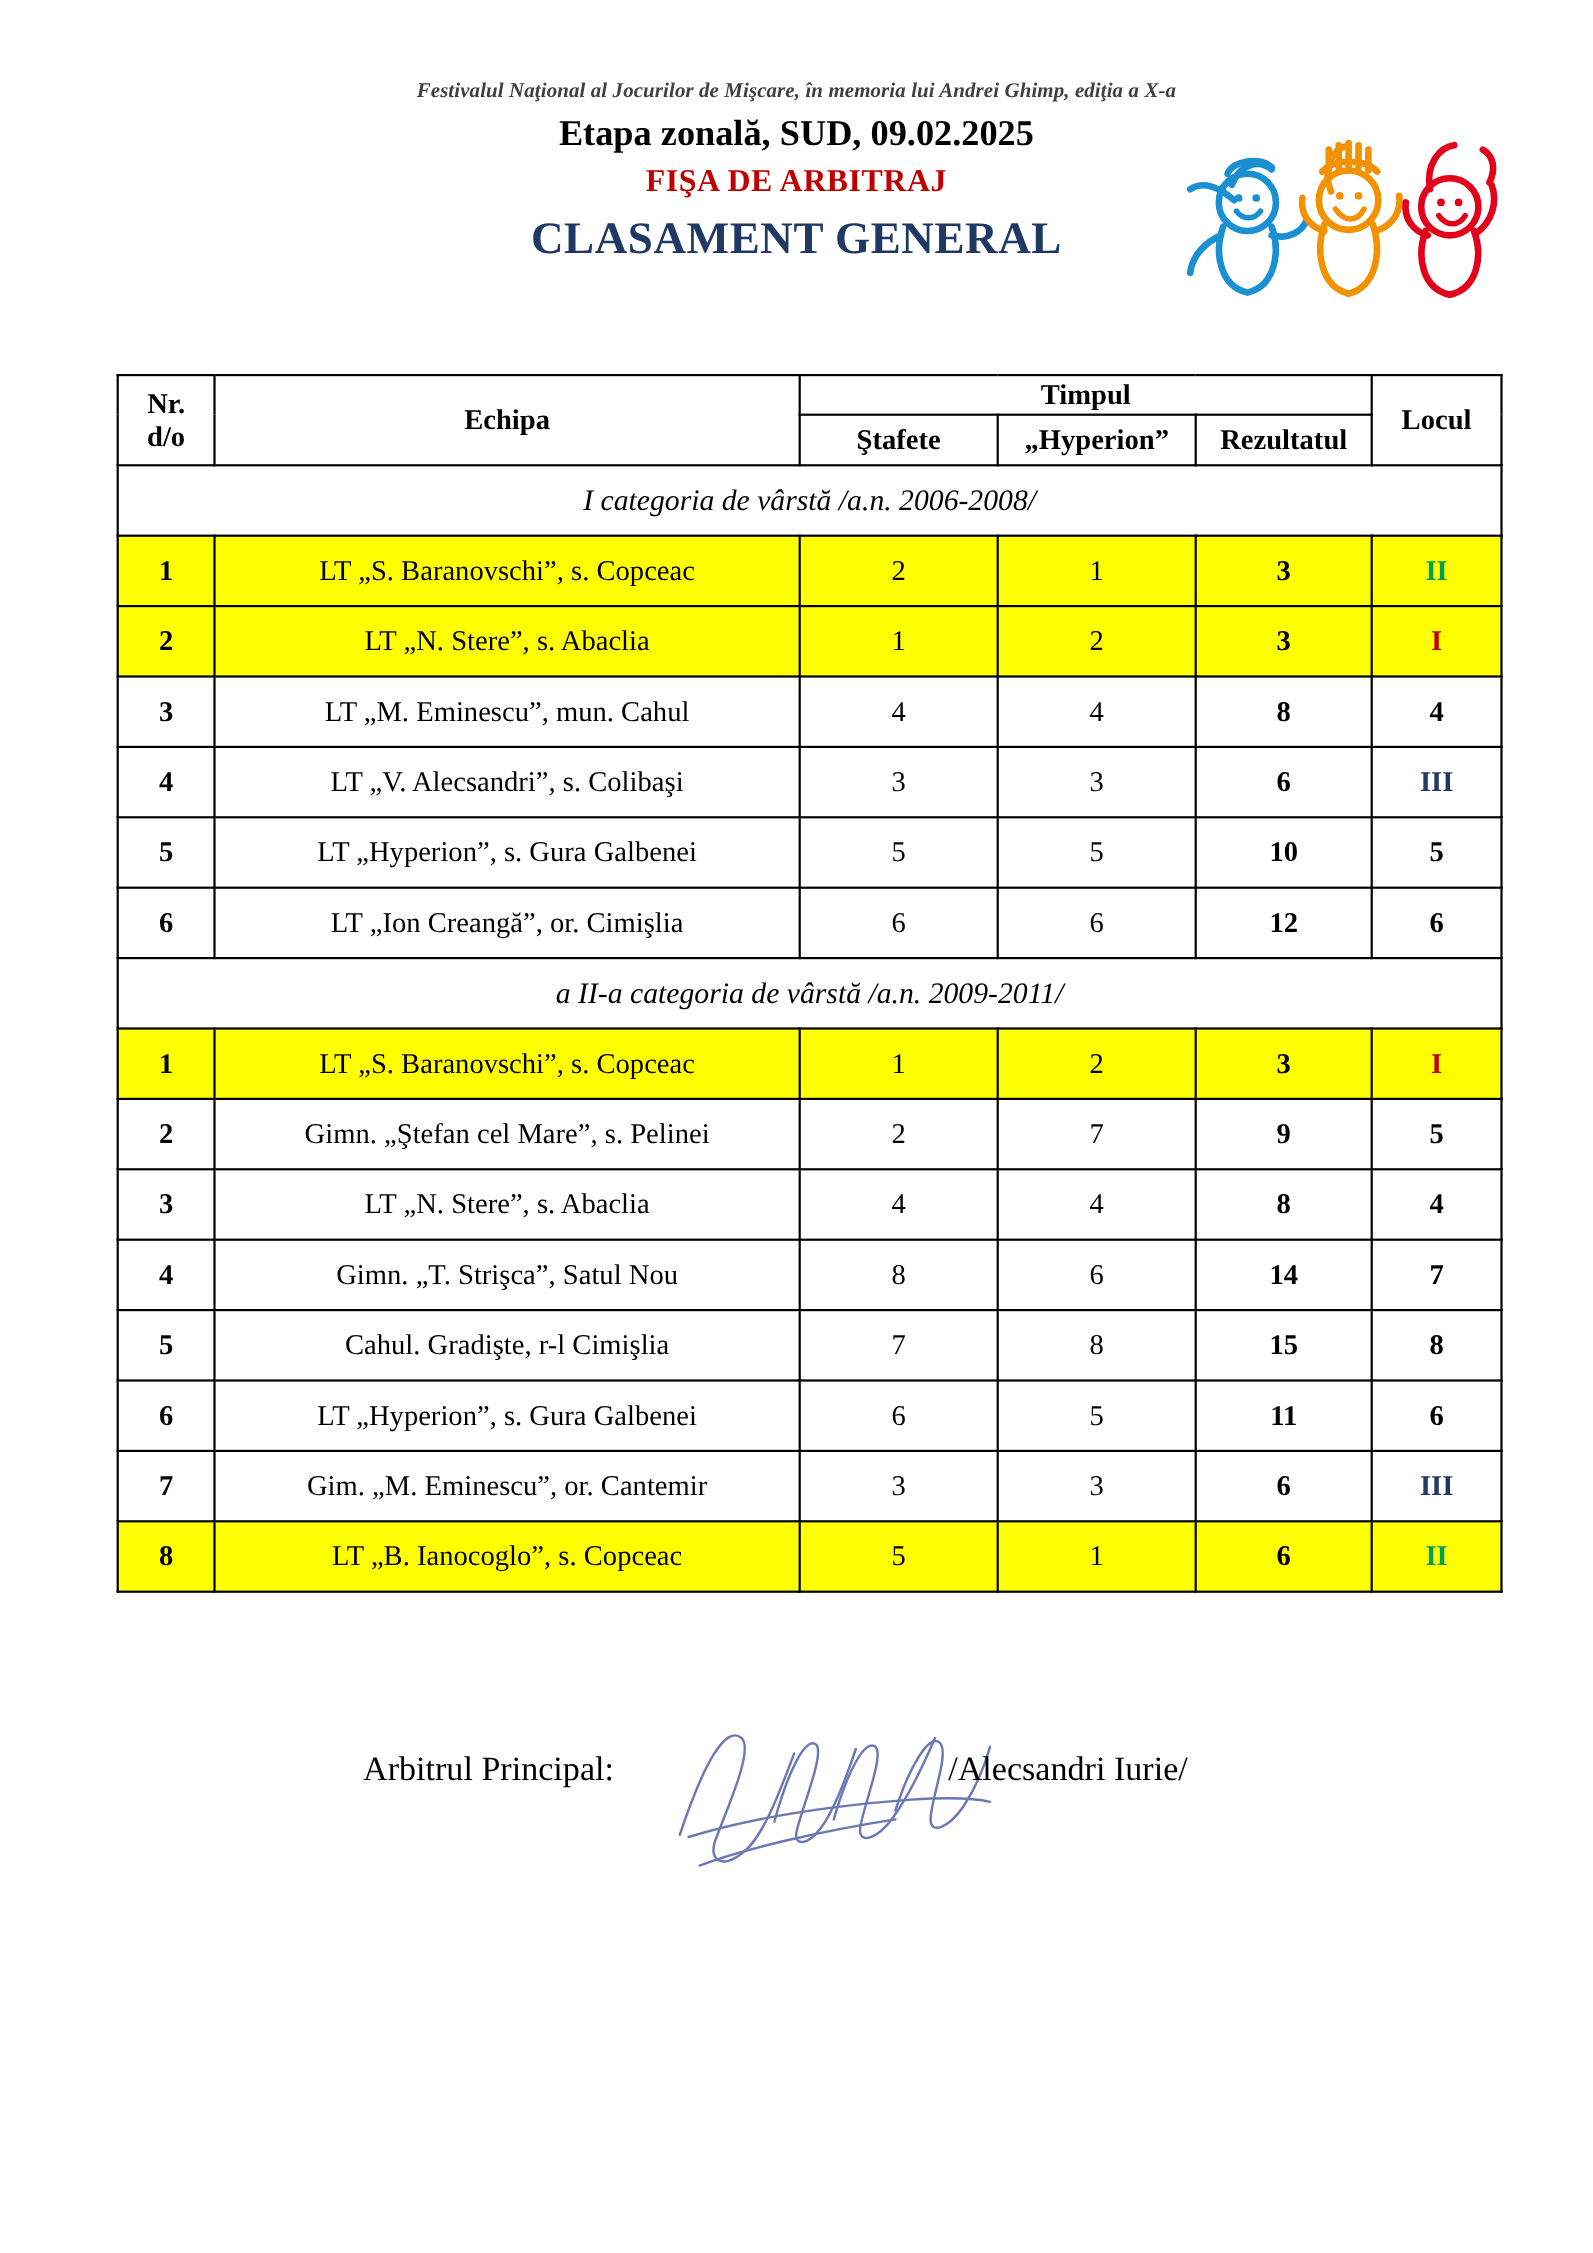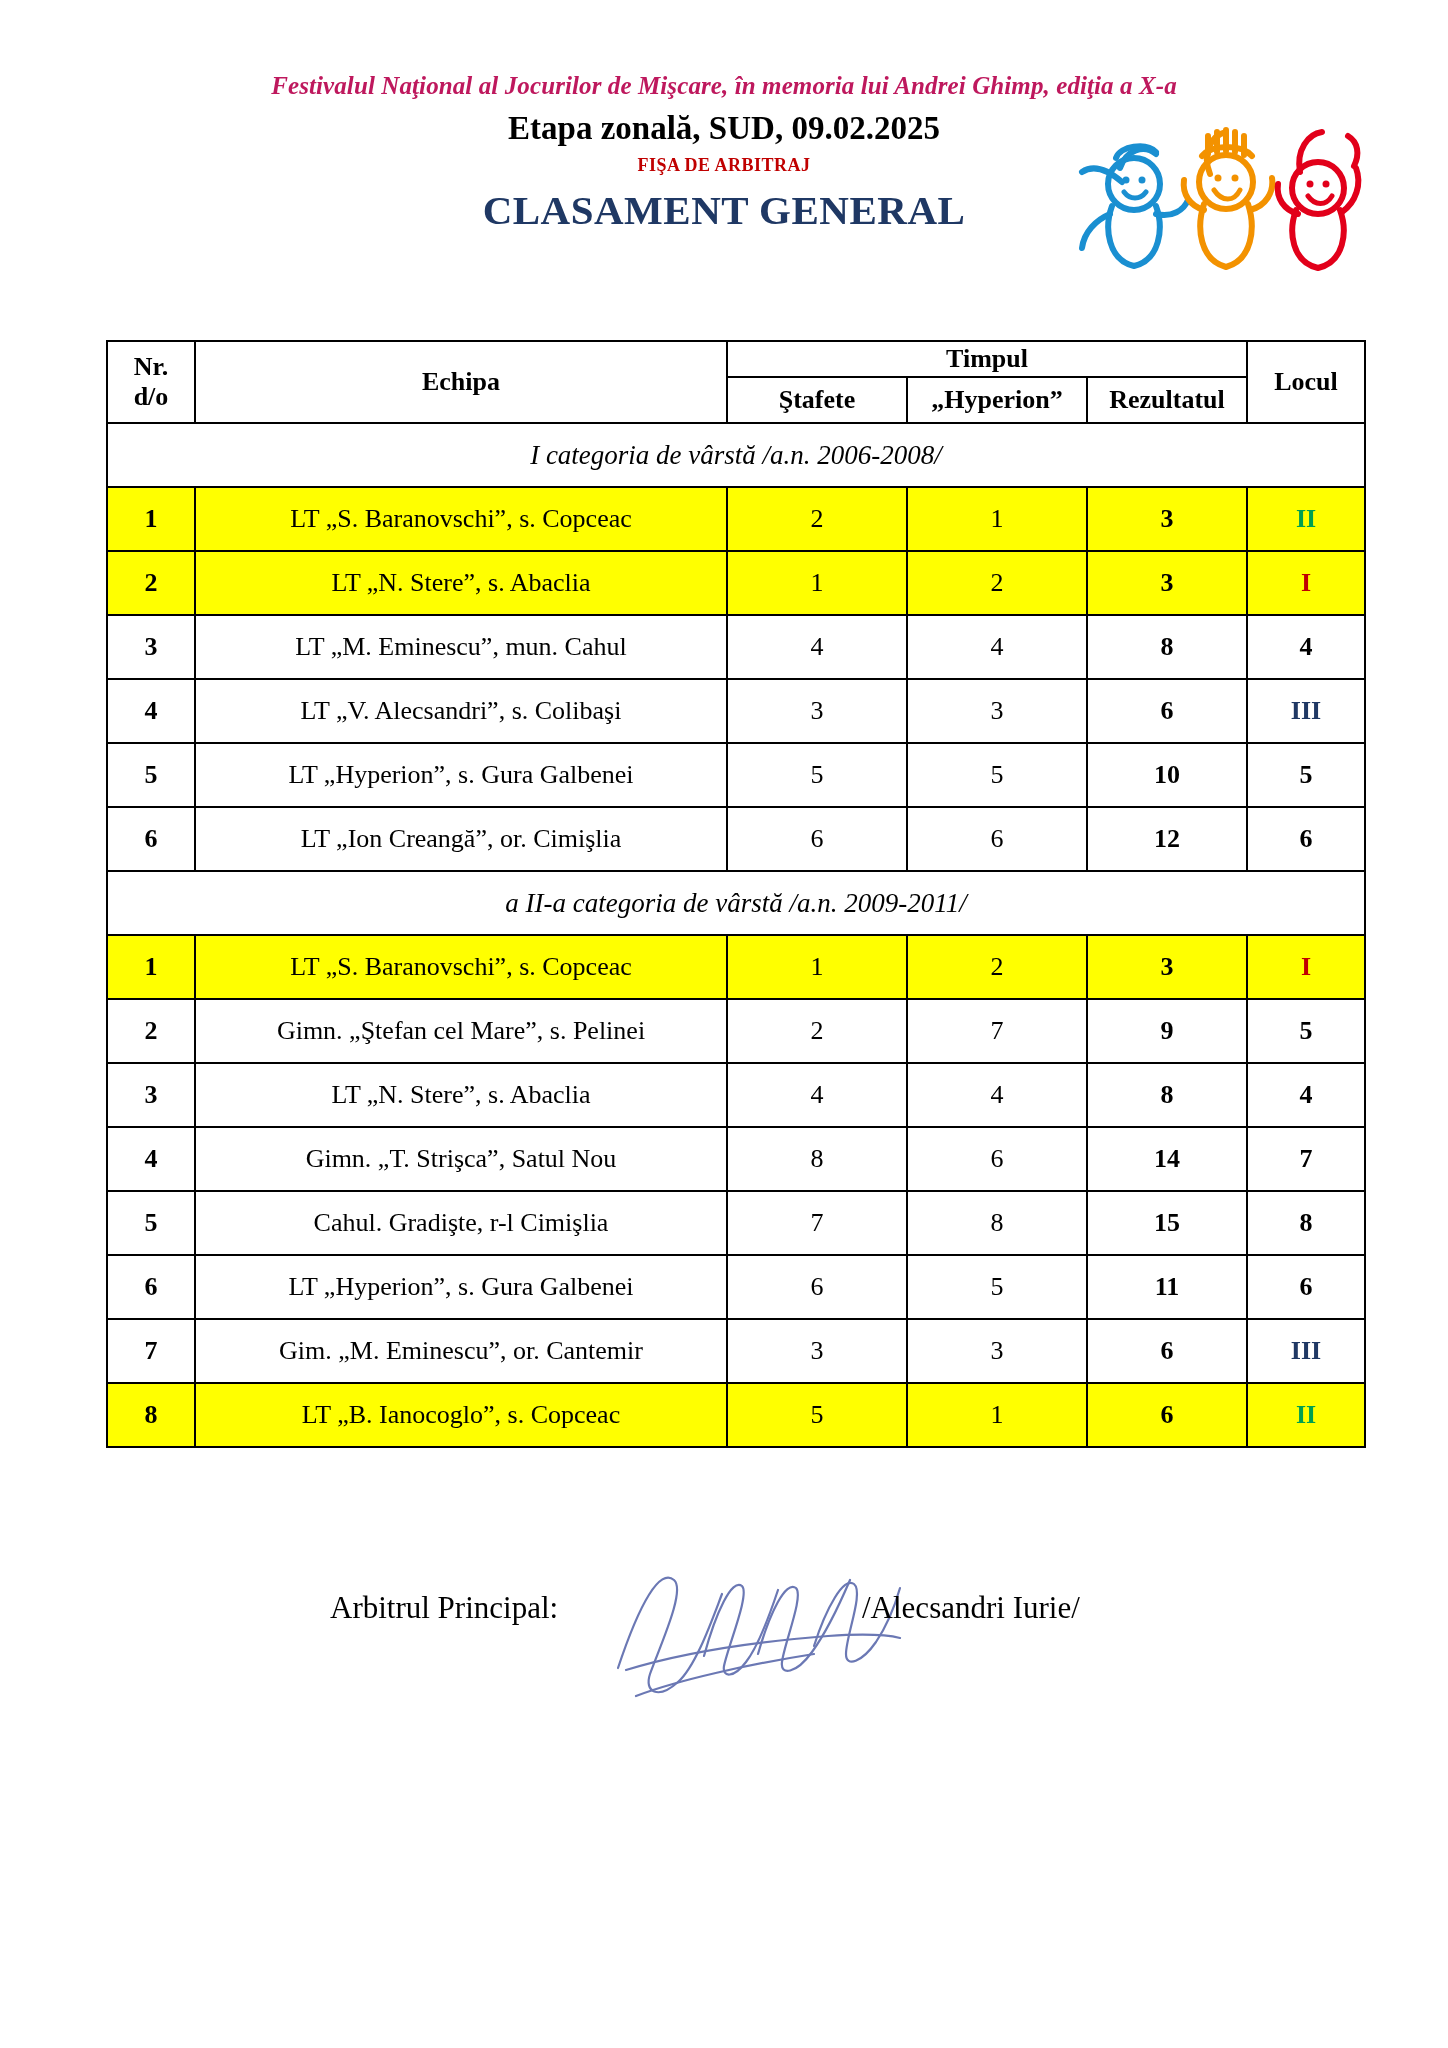--- a/index.html
+++ b/index.html
@@ -32,37 +32,37 @@
     position: absolute;
     left: 0;
     right: 0;
     top: 72px;
     text-align: center;
   }
   .line-festival {
     font-family: "Liberation Serif", serif;
     font-weight: bold;
     font-style: italic;
-    font-size: 25px;
-    color: #be185d;
+    font-size: 19px;
+    color: #404040;
     letter-spacing: 0.1px;
     white-space: nowrap;
   }
   .line-etapa {
     margin-top: 10px;
     font-family: "Liberation Serif", serif;
     font-weight: bold;
     font-size: 33px;
     color: #000000;
   }
   .line-fisa {
     margin-top: 8px;
     font-family: "Liberation Serif", serif;
     font-weight: bold;
-    font-size: 18px;
+    font-size: 29px;
     color: #c00000;
     letter-spacing: 0.5px;
   }
   .line-clasament {
     margin-top: 10px;
     font-family: "Liberation Serif", serif;
     font-weight: bold;
     font-size: 41px;
     color: #1f3864;
     letter-spacing: 0.5px;

